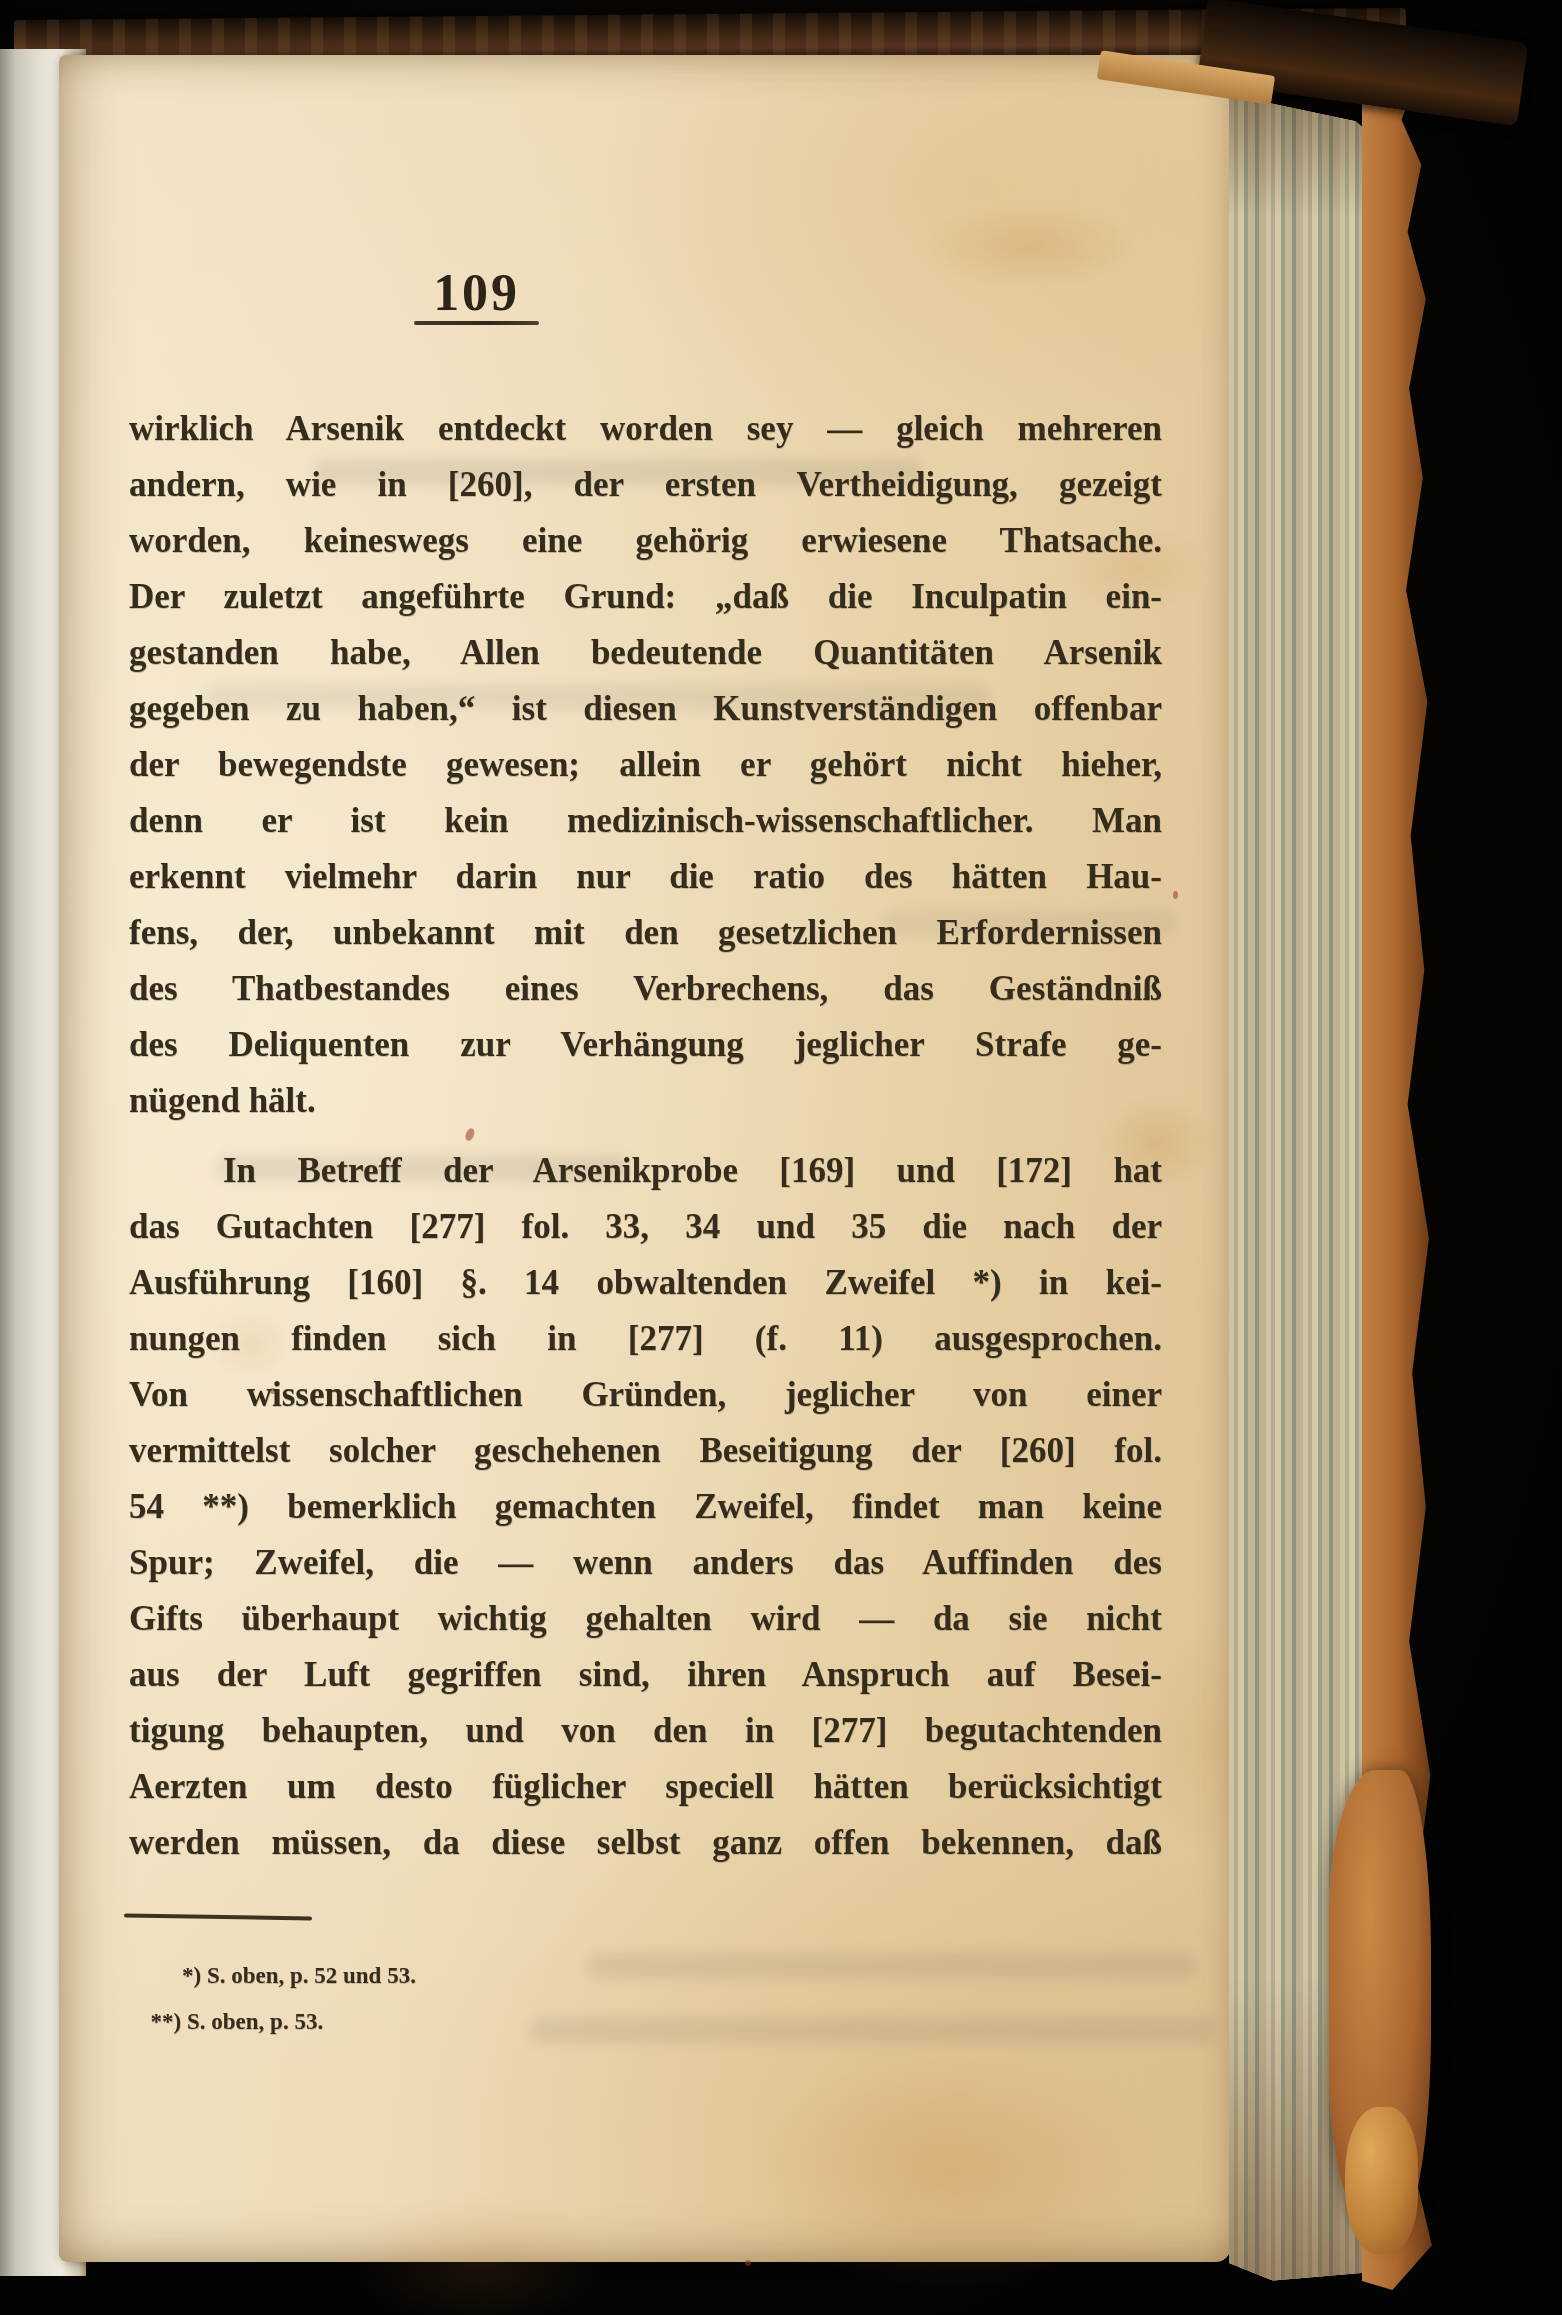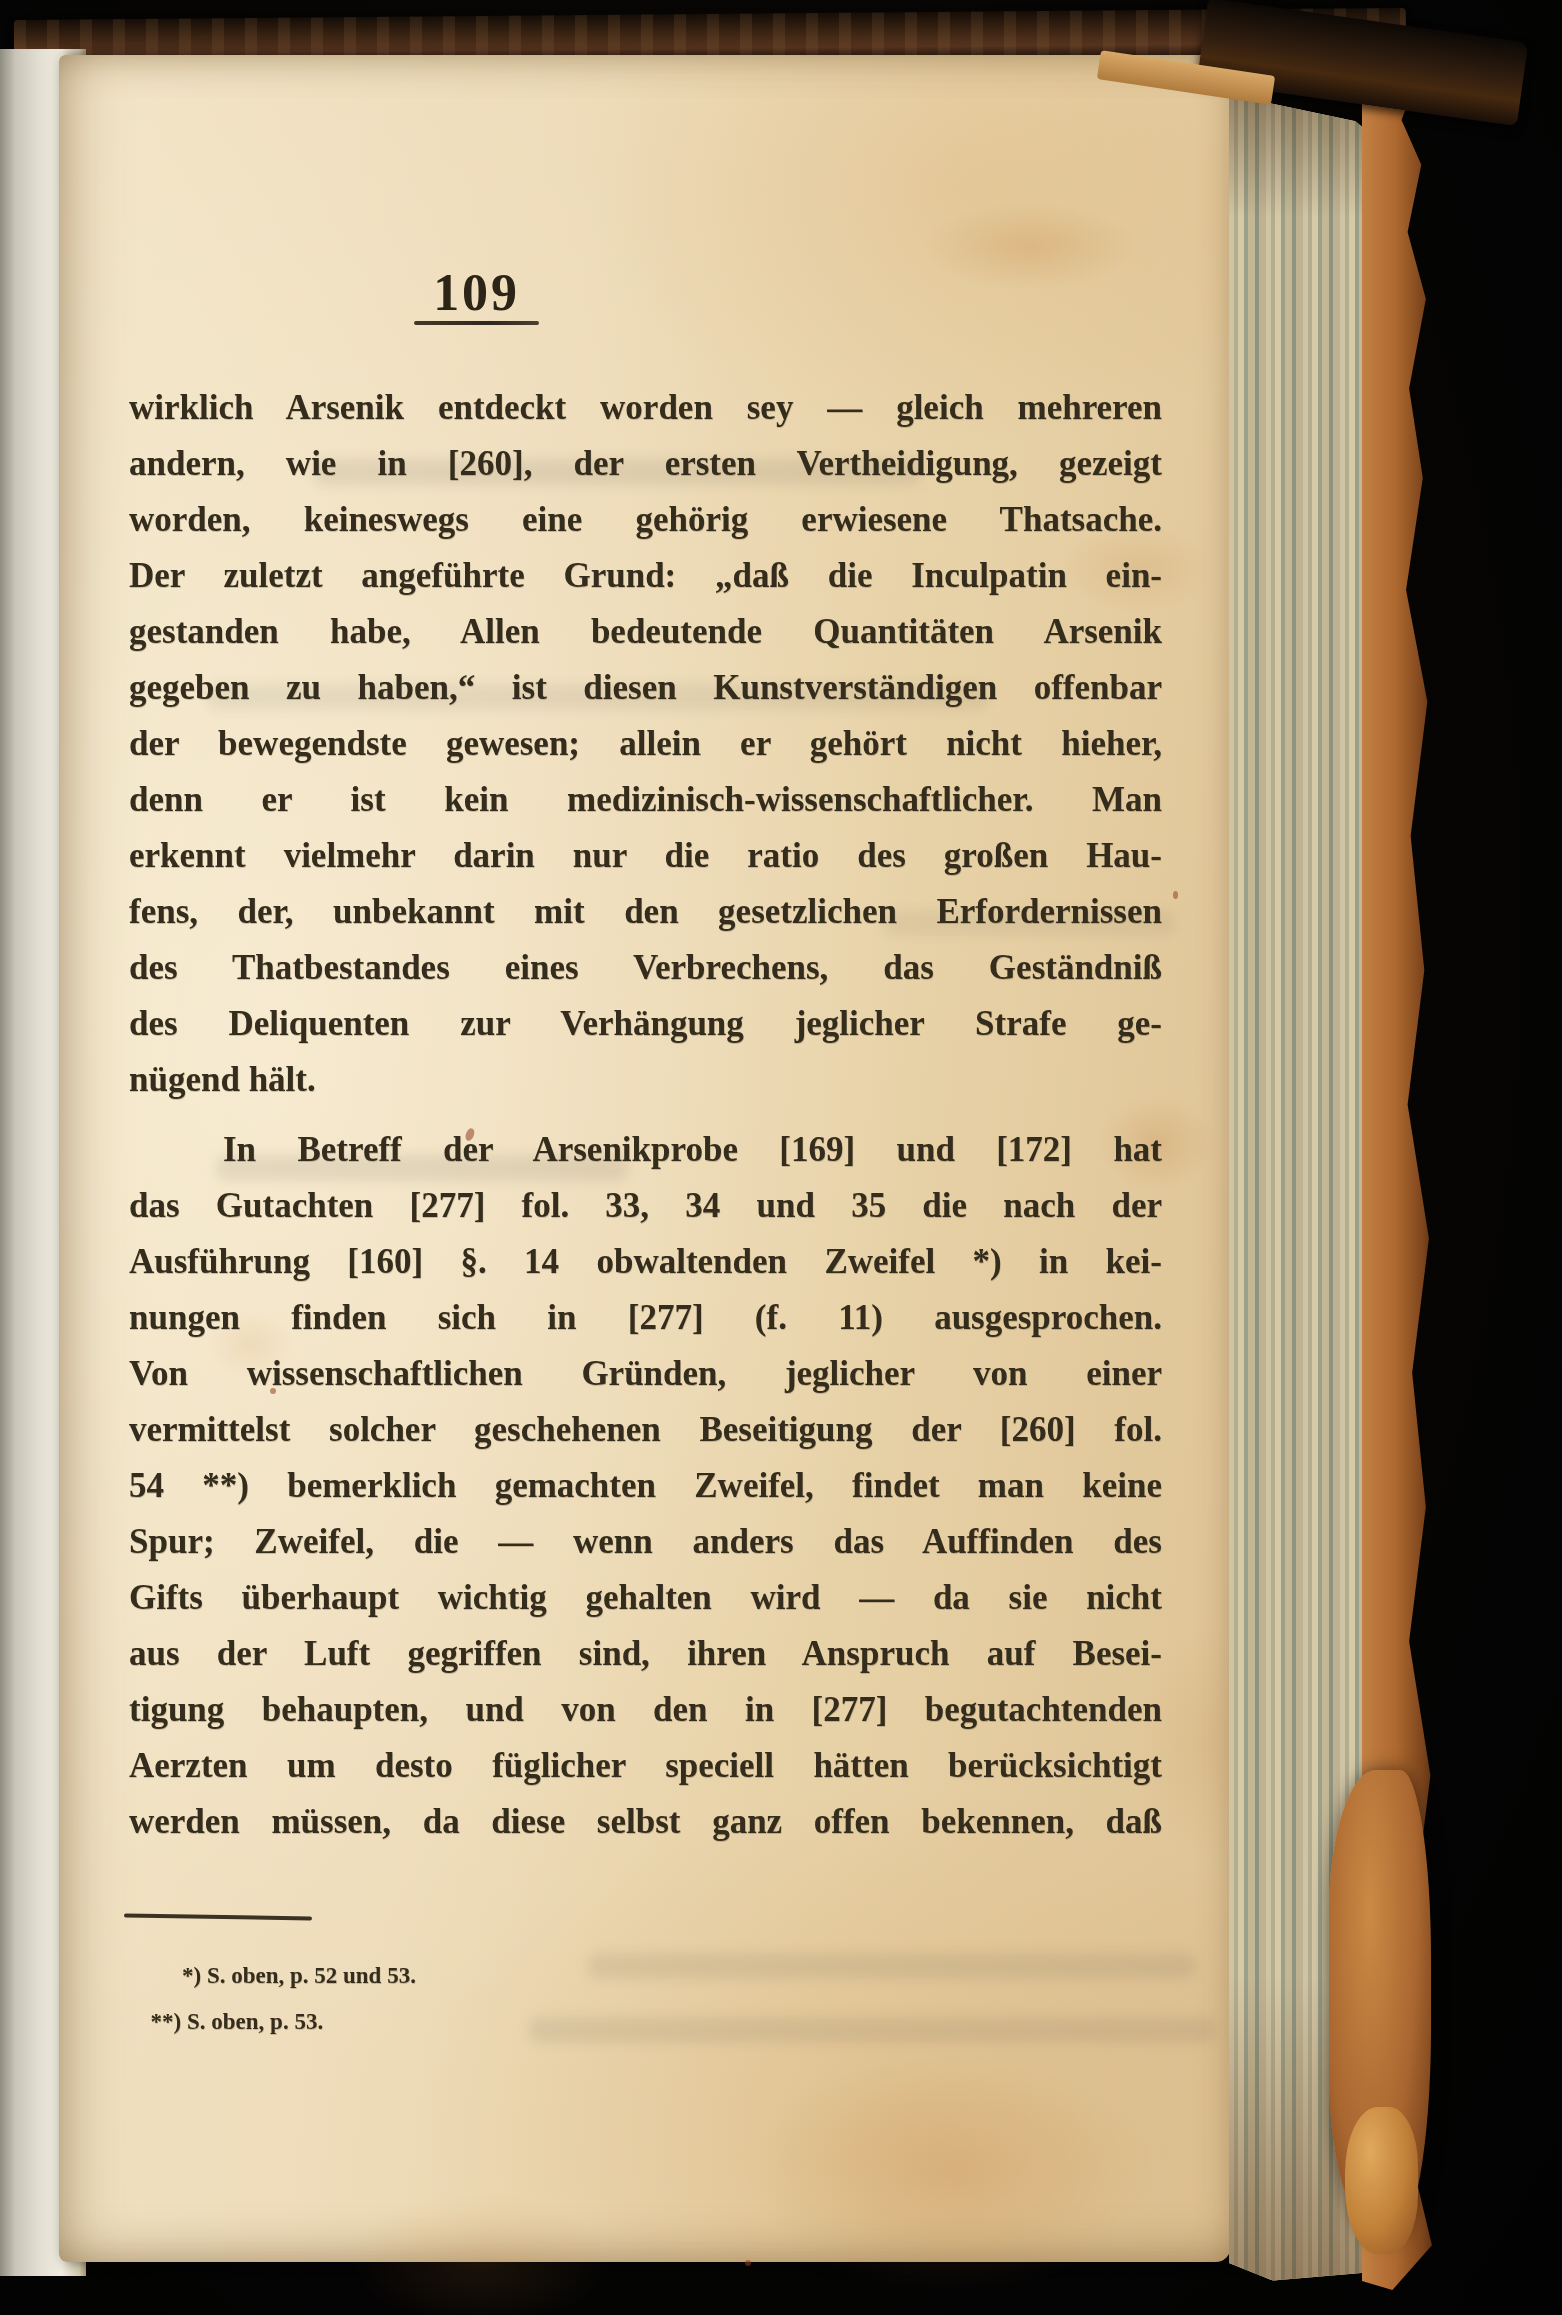--- a/index.html
+++ b/index.html
@@ -31,21 +31,21 @@
       inset -17.6px 0 39px -23.5px rgba(130,95,55,.35),
       inset 0 25.5px 39px -25.5px rgba(120,90,50,.4),
       inset 0 -29px 49px -25.5px rgba(115,85,48,.4),
       5.9px 0 13.7px rgba(0,0,0,.55);}
 
   .pagenum-wrap{position:absolute;left:353px;top:216px;width:129px;text-align:center;}
   .pagenum{font-size:52px;font-weight:bold;color:#2c2517;letter-spacing:2.9px;line-height:43px;}
   .pagenum-rule{margin:6.9px auto 0;width:125px;height:3.9px;border-radius:2px;
     background:linear-gradient(90deg,#43392a,#2f281c 60%,#4a4030);}
 
-  .text-block{position:absolute;left:70px;top:325px;width:1033px;color:#342c1c;
+  .text-block{position:absolute;left:70px;top:346px;width:1033px;color:#342c1c;
     font-size:35px;font-weight:bold;text-shadow:0.5px 0.8px 0.6px rgba(80,60,30,.25);}
   .line{line-height:56px;text-align:justify;text-align-last:justify;}
   .line.short{text-align-last:left;}
   .para.indent{margin-top:13.7px;}
   .para.indent .line.first{text-indent:94px;}
 
   .fn-rule{position:absolute;left:65px;top:1860px;width:188px;height:3.9px;background:#3a3223;
     transform:rotate(.9deg);border-radius:2px;}
   .footnotes{position:absolute;left:70px;top:1898px;width:921px;color:#342c1c;
     font-size:23px;font-weight:bold;text-shadow:0.5px 0.8px 0.6px rgba(80,60,30,.25);}
@@ -137,21 +137,21 @@
     <div class="text-block">
         <div class="para">
           <div class="line">wirklich Arsenik entdeckt worden sey — gleich mehreren</div>
           <div class="line">andern, wie in [260], der ersten Vertheidigung, gezeigt</div>
           <div class="line">worden, keineswegs eine gehörig erwiesene Thatsache.</div>
           <div class="line">Der zuletzt angeführte Grund: „daß die Inculpatin ein-</div>
           <div class="line">gestanden habe, Allen bedeutende Quantitäten Arsenik</div>
           <div class="line">gegeben zu haben,“ ist diesen Kunstverständigen offenbar</div>
           <div class="line">der bewegendste gewesen; allein er gehört nicht hieher,</div>
           <div class="line">denn er ist kein medizinisch-wissenschaftlicher. Man</div>
-          <div class="line">erkennt vielmehr darin nur die ratio des großen Hau-</div>
+          <div class="line">erkennt vielmehr darin nur die ratio des hätten Hau-</div>
           <div class="line">fens, der, unbekannt mit den gesetzlichen Erfordernissen</div>
           <div class="line">des Thatbestandes eines Verbrechens, das Geständniß</div>
           <div class="line">des Deliquenten zur Verhängung jeglicher Strafe ge-</div>
           <div class="line short">nügend hält.</div>
         </div>
         <div class="para indent">
           <div class="line first">In Betreff der Arsenikprobe [169] und [172] hat</div>
           <div class="line">das Gutachten [277] fol. 33, 34 und 35 die nach der</div>
           <div class="line">Ausführung [160] §. 14 obwaltenden Zweifel *) in kei-</div>
           <div class="line">nungen finden sich in [277] (f. 11) ausgesprochen.</div>

